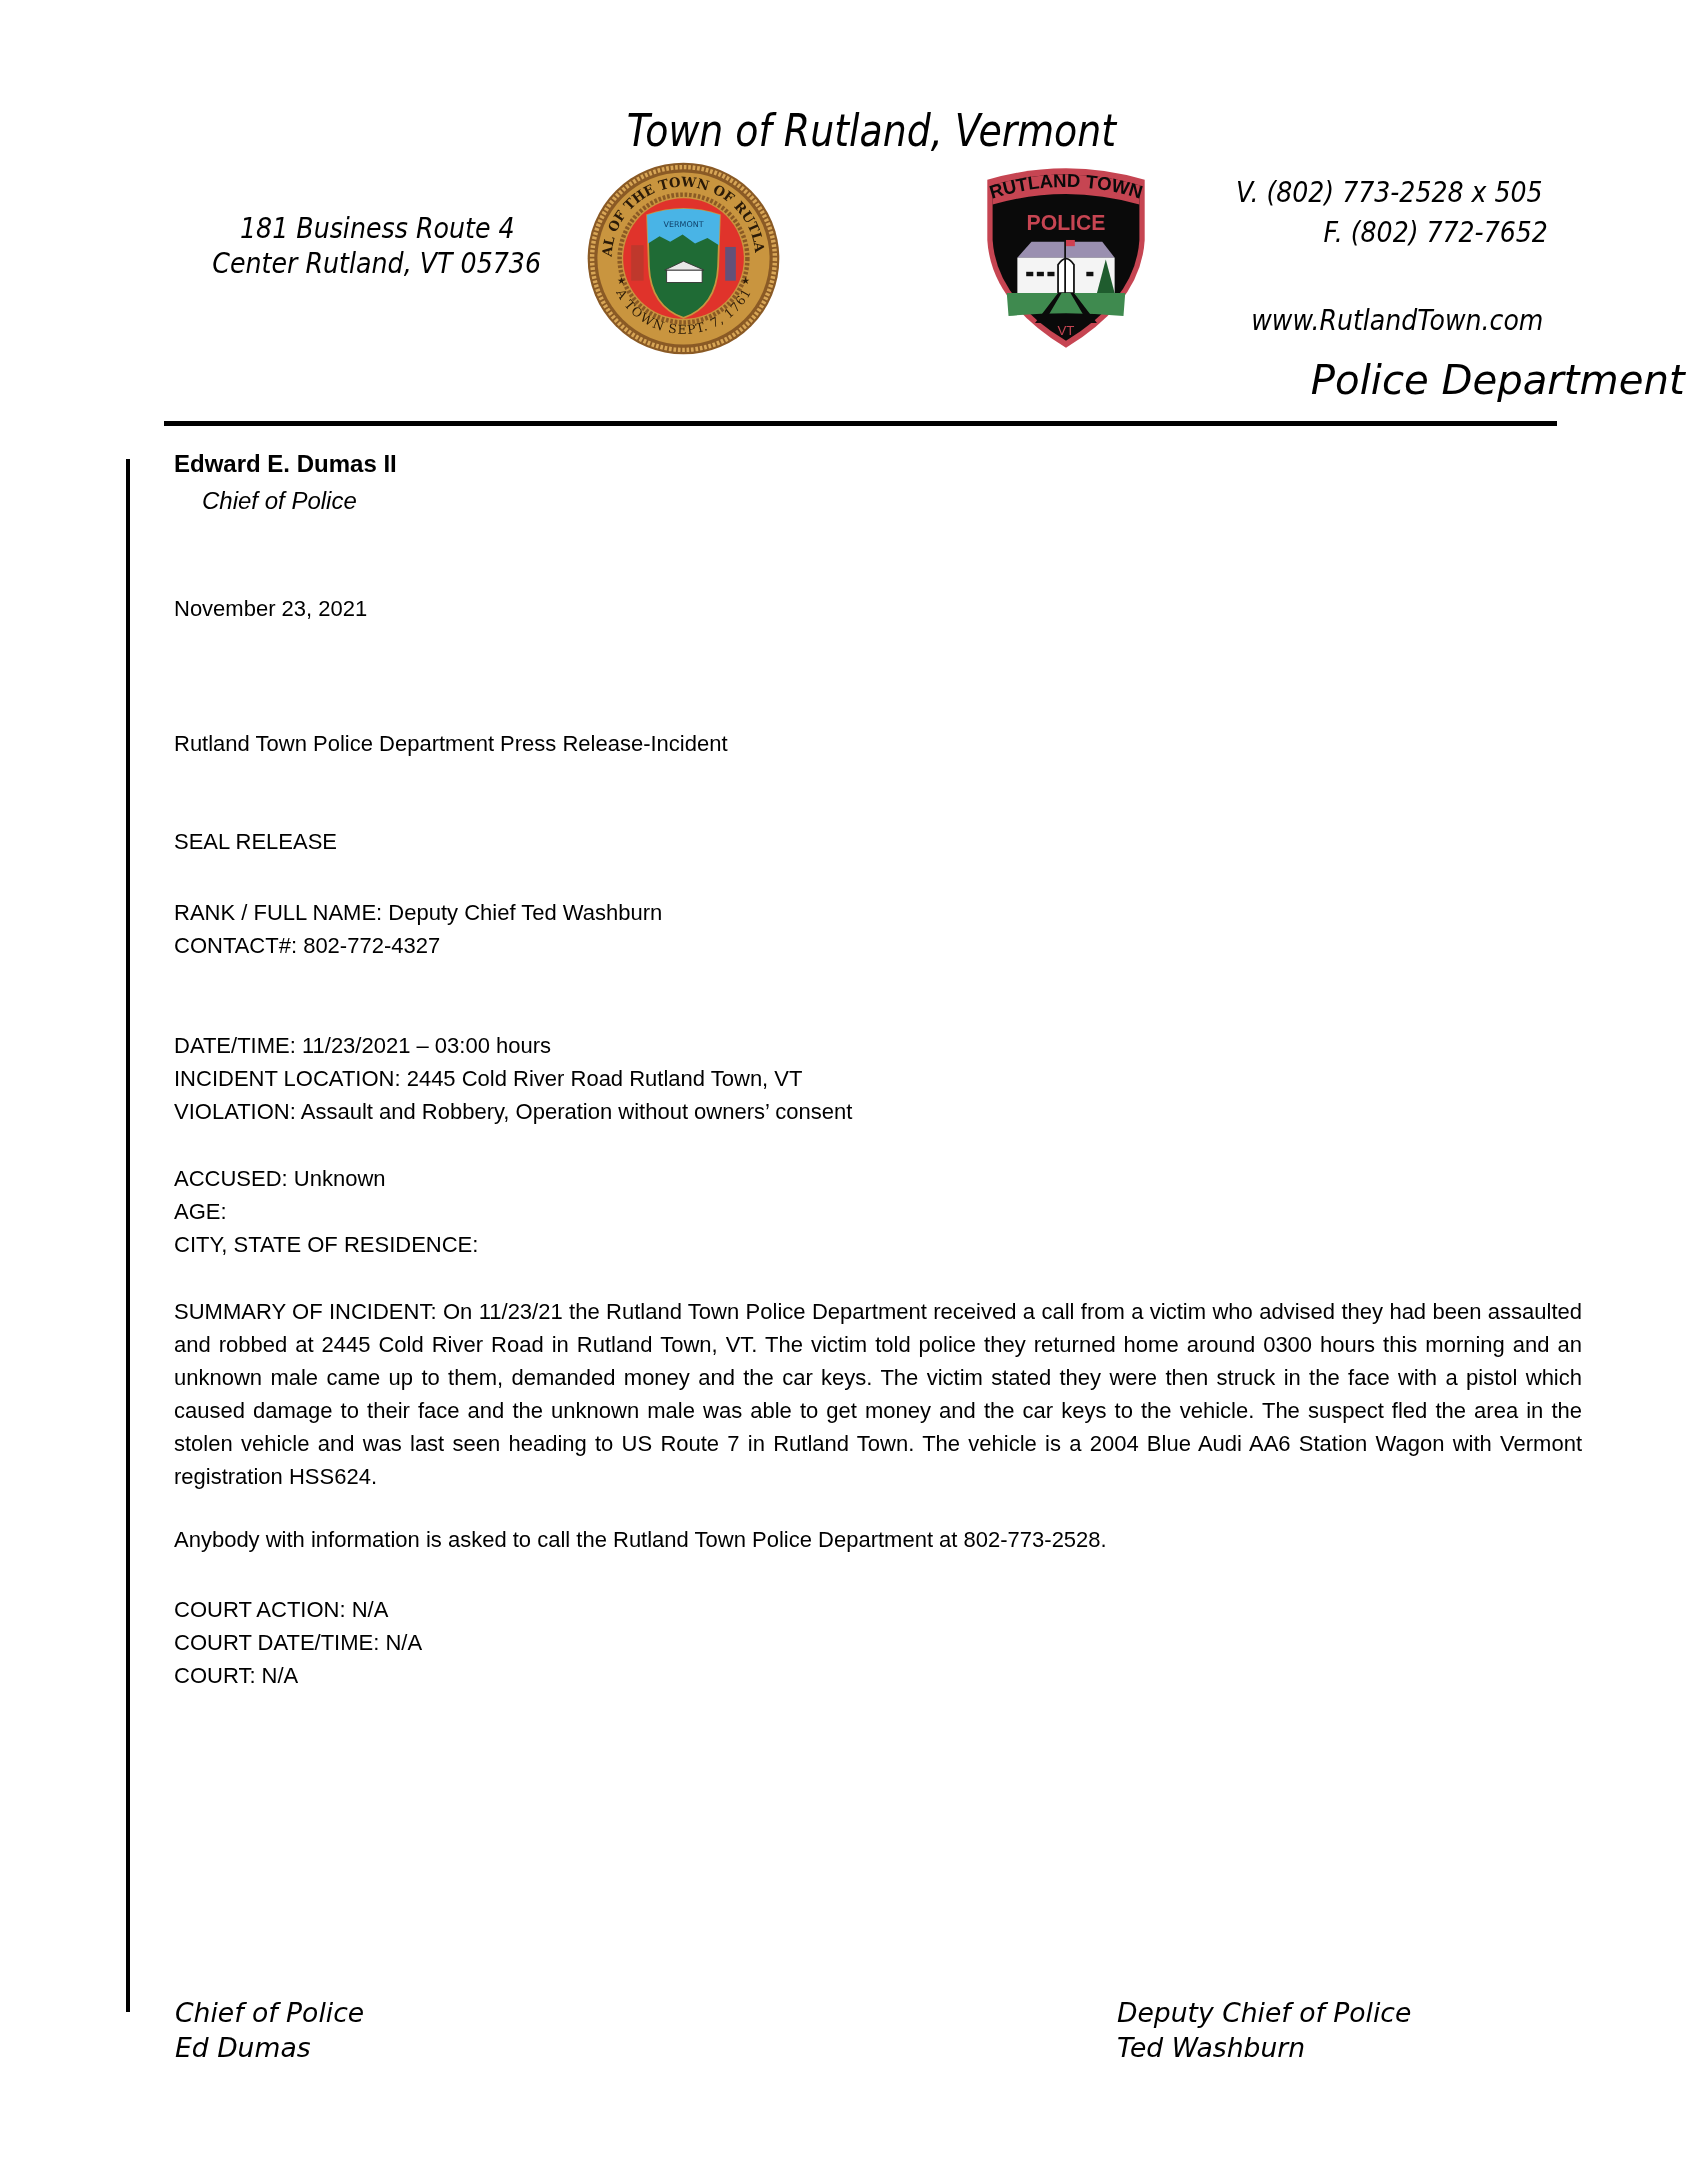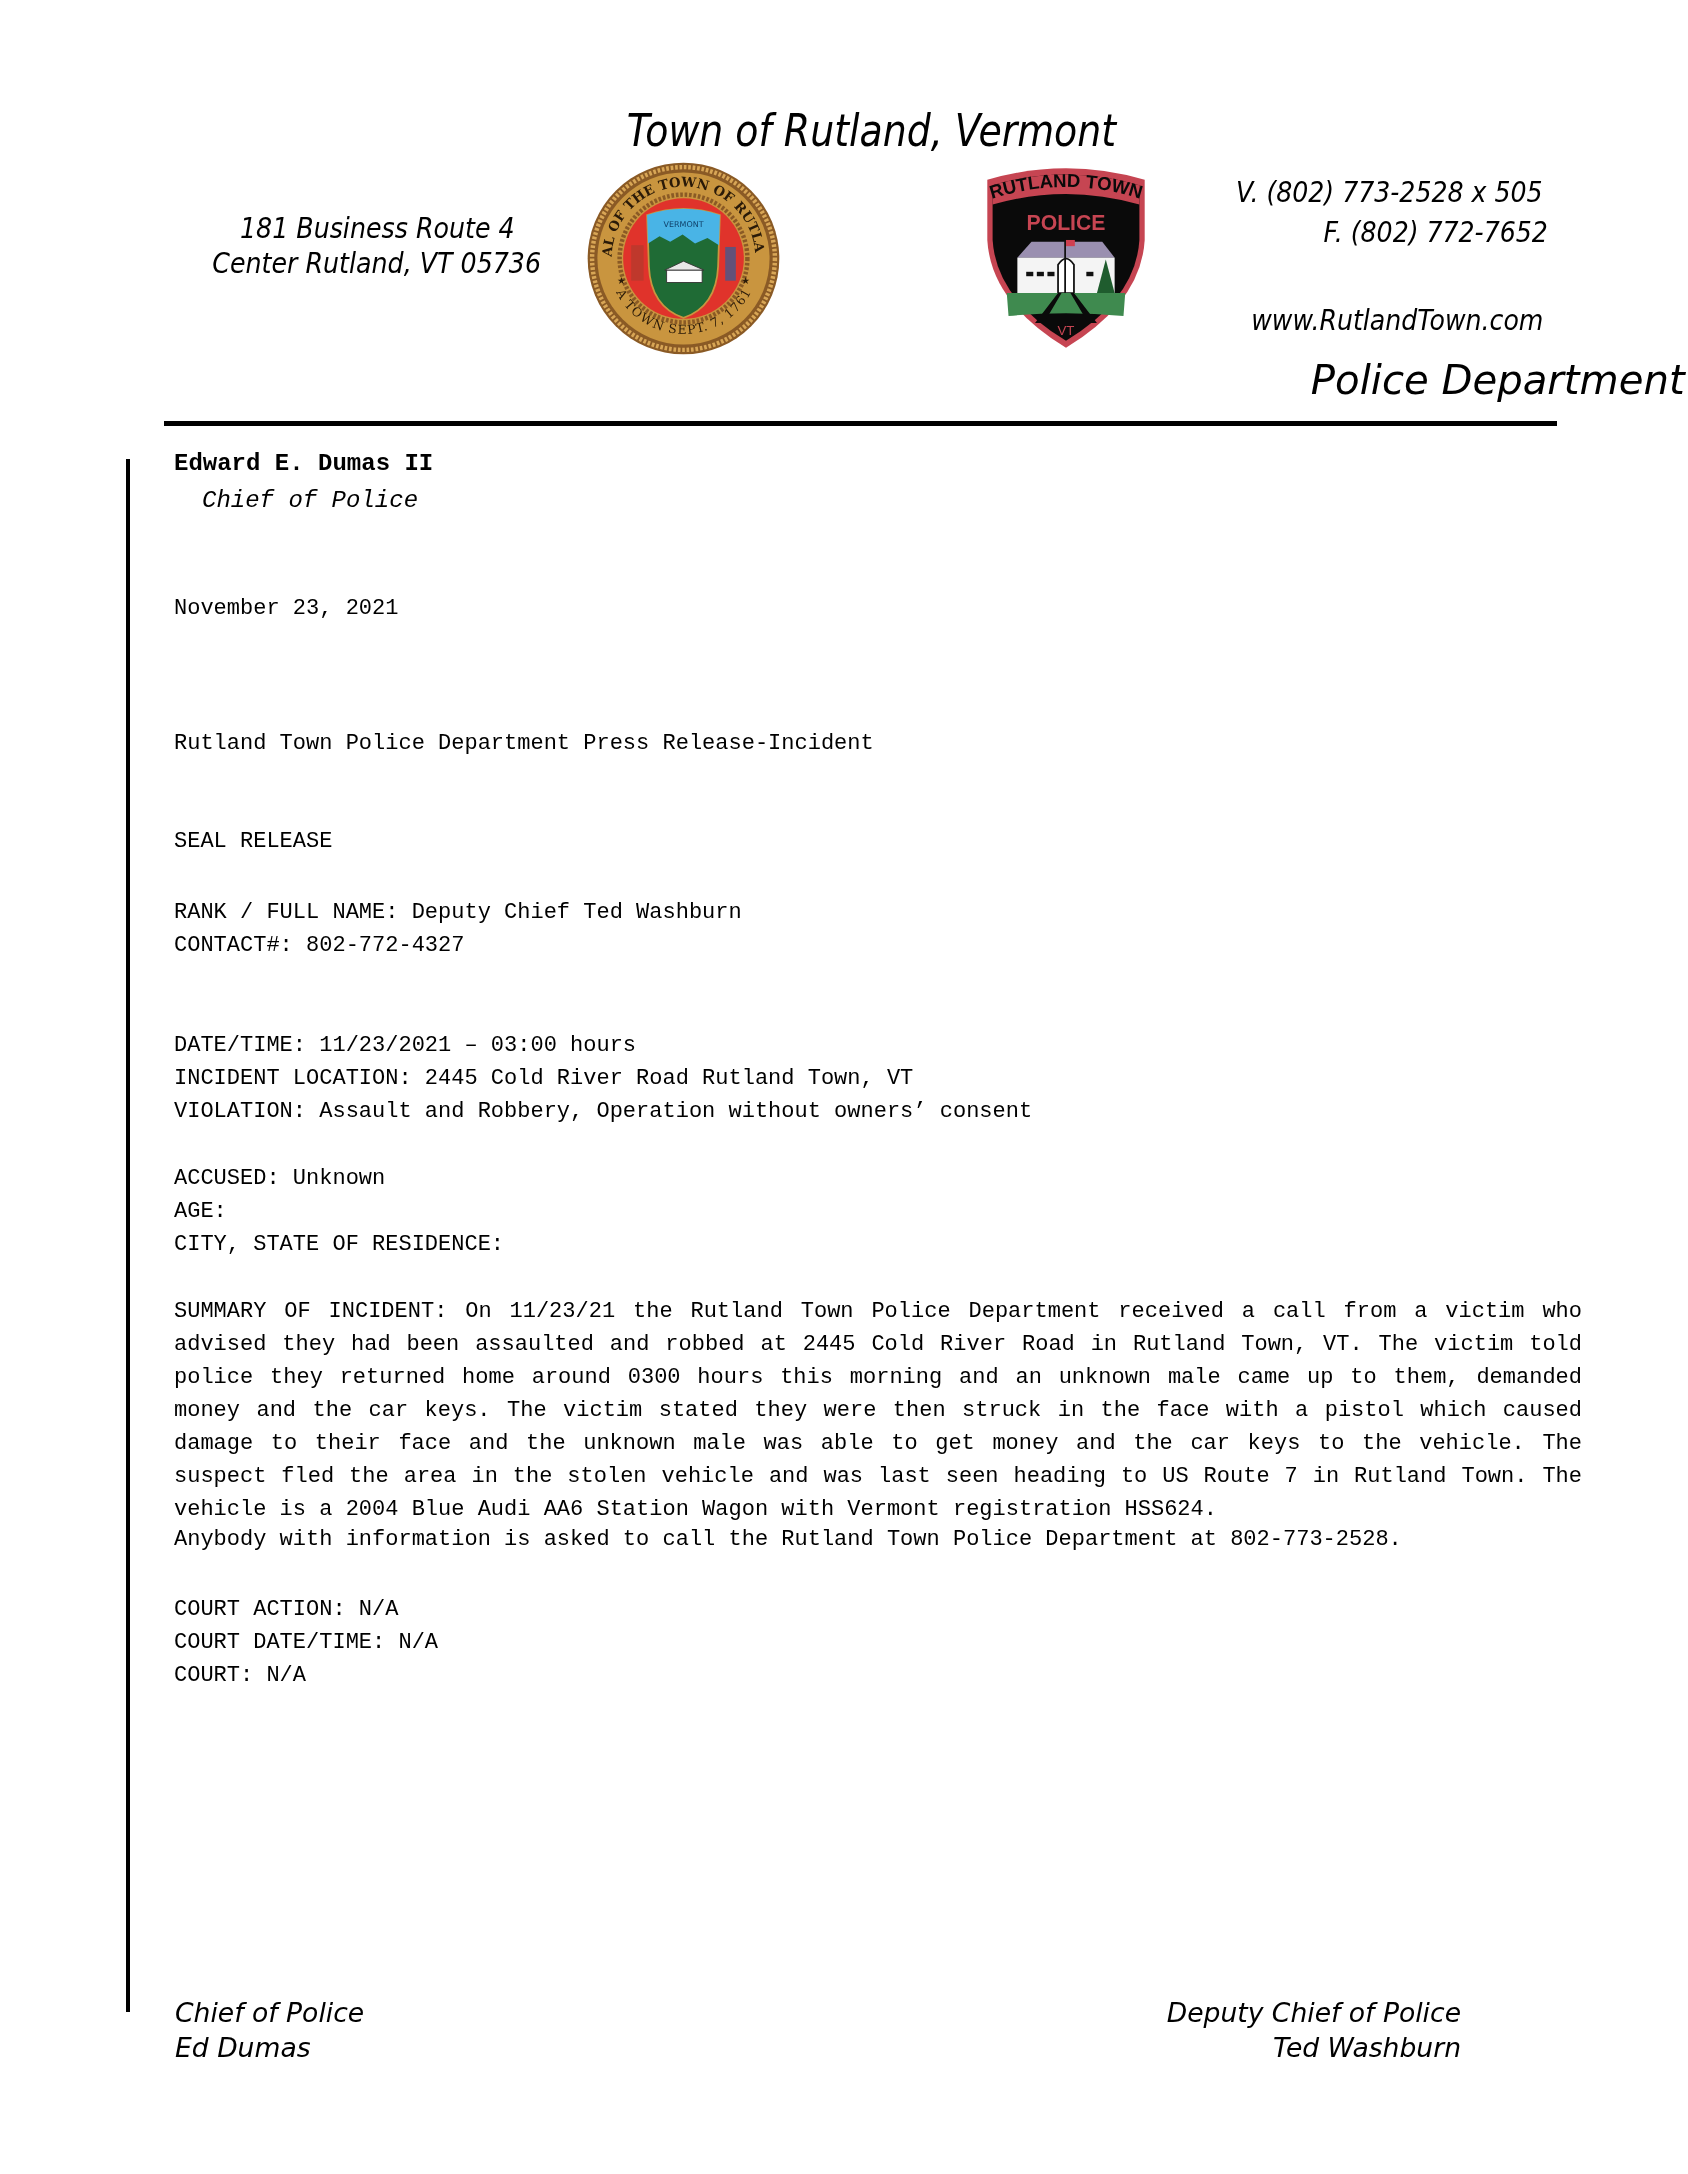--- a/index.html
+++ b/index.html
@@ -11,37 +11,37 @@
   #title span { font-size:44px; transform:scaleX(0.86); margin-left:55px; }
   #address { left:182px; width:390px; top:211px; text-align:center; font-size:27.5px; line-height:35px; }
   #address div span { transform:scaleX(0.92); }
   #contacts { left:1170px; width:390px; top:173px; text-align:right; font-size:28px; line-height:40px; }
   #contacts div span { transform:scaleX(0.9); }
   #contacts .web { margin-top:48px; }
   #subtitle { left:0; width:1688px; top:356px; text-align:right; }
   #subtitle span { font-size:41px; transform:scaleX(0.98); margin-left:59px; }
   #rule { left:164px; top:421px; width:1393px; height:5.3px; background:#000; }
   #vbar { left:126px; top:459px; width:3.5px; height:1553px; background:#000; }
-  .body { font-family:Liberation Mono, monospace; font-size:22px; left:174px; white-space:nowrap; }
+  .body { font-family:Liberation Sans, sans-serif; font-size:22px; left:174px; white-space:nowrap; }
   .body span.line { display:block; line-height:33px; }
   #chief-name { top:450px; font-weight:bold; font-size:24px; }
   #chief-title { top:487px; left:202px; font-style:italic; font-size:24px; }
   #date { top:596px; }
   #release-title { top:731px; }
   #press-release { top:829px; }
   #case-block { top:896px; }
   #incident-block { top:1029px; }
   #accused-block { top:1162px; }
   #summary { top:1295px; width:1408px; white-space:normal; text-align:justify; line-height:33px; }
   #appeal { top:1527px; }
   #court-block { top:1593px; }
   .foot { font-family:"DejaVu Sans", sans-serif; font-style:italic; font-size:26.6px; line-height:35px; white-space:nowrap; }
   .foot span { display:block; }
   #foot-left { left:175px; top:1995px; }
-  #foot-right { left:1117px; width:344px; top:1995px; text-align:right; }
+  #foot-right { left:1117px; width:344px; top:1995px; text-align:left; }
   .seal, .badge { position:absolute; }
   .seal { left:585px; top:160px; width:197px; height:197px; }
   .badge { left:982px; top:160px; width:168px; height:190px; }
 </style>
 </head>
 <body>
 
 <div id="title" class="abs hdr">
   <span class="cond">Town of Rutland, Vermont</span>
 </div>

